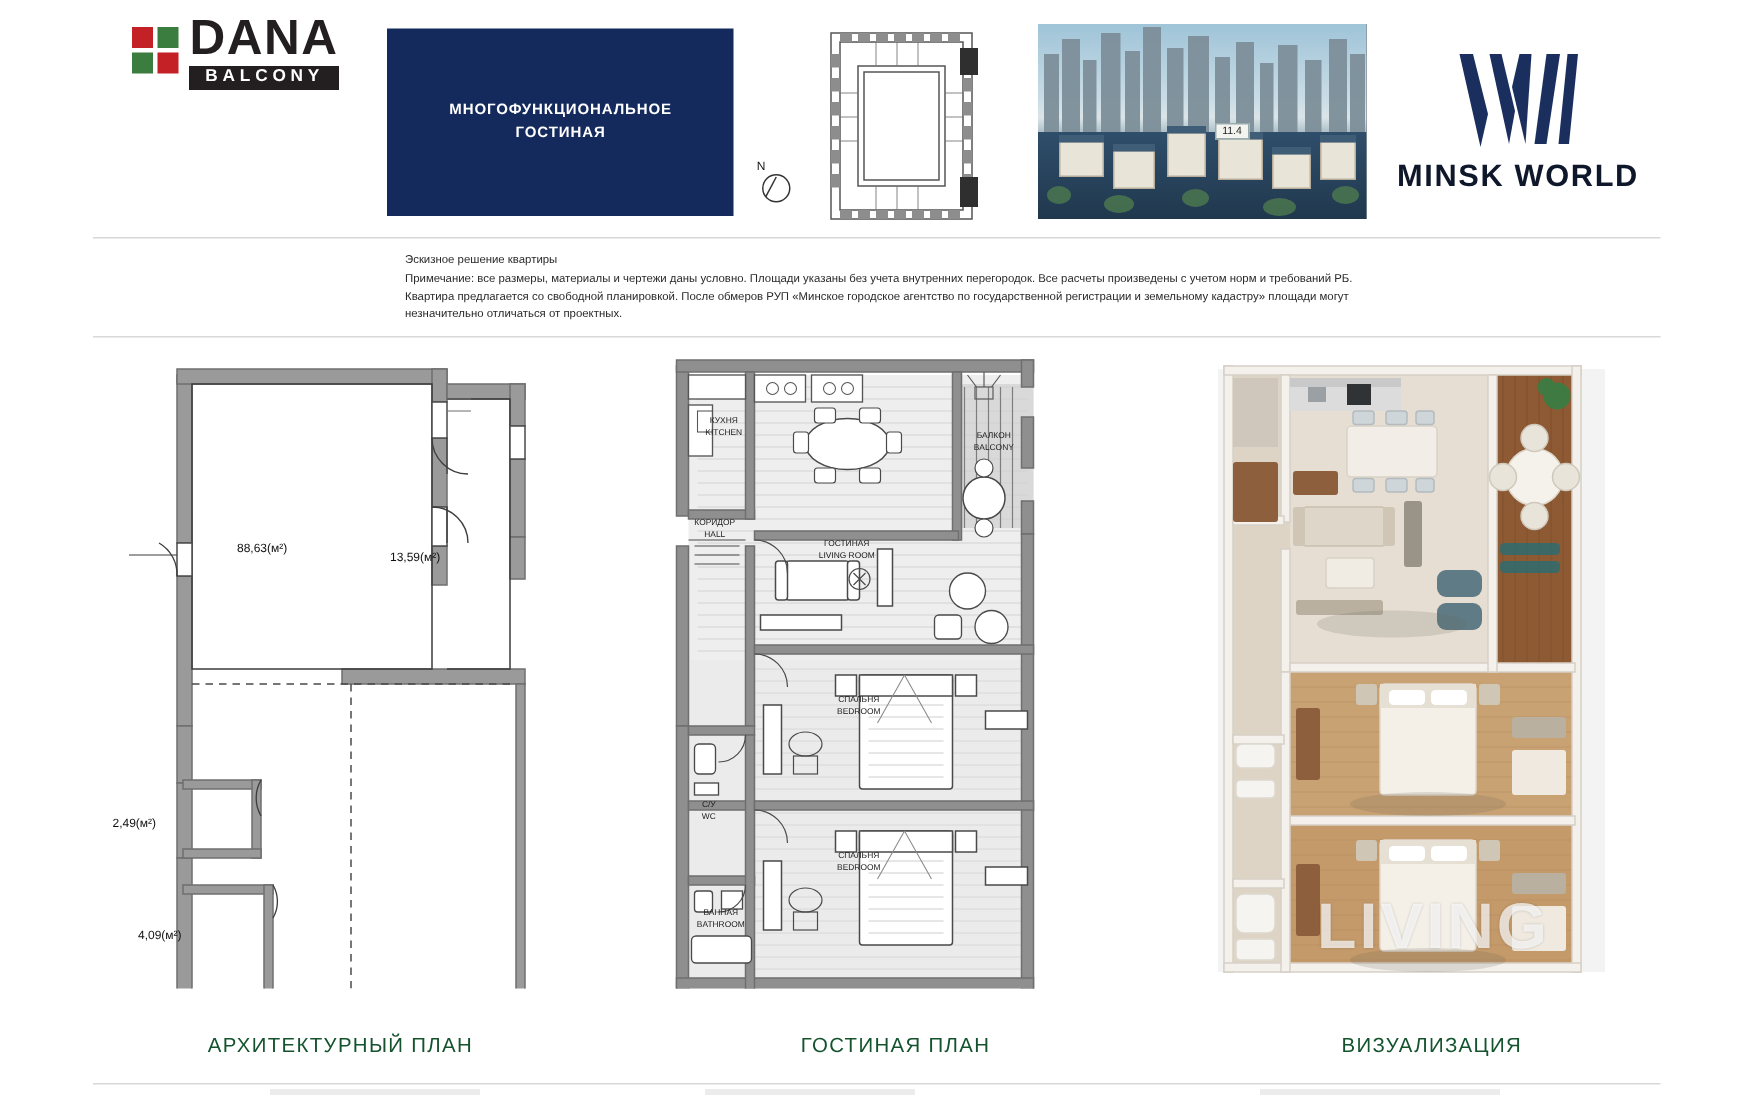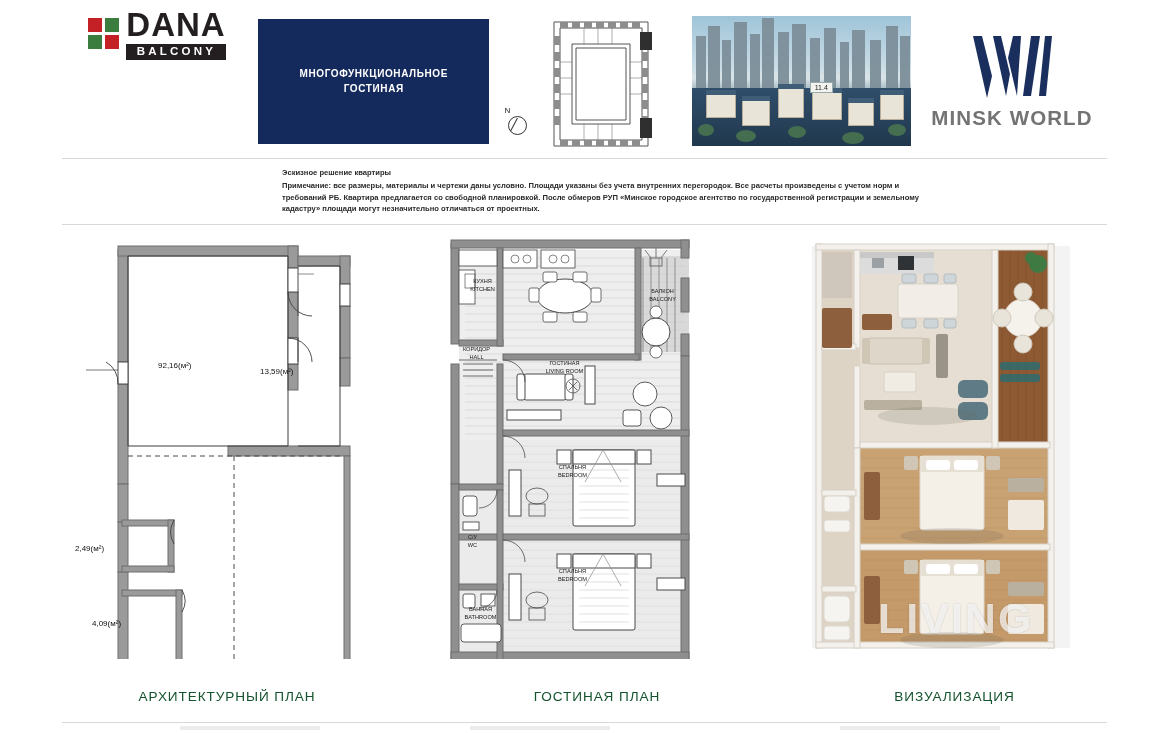--- a/index.html
+++ b/index.html
@@ -96,34 +96,34 @@
     border:1px solid #9aa;
   }
   .ph-green {
     position:absolute; background:#4d7a4f; opacity:.8; border-radius:50%;
   }
 
   
   .mw { width:190px; height:148px; display:flex; flex-direction:column;
         align-items:center; justify-content:center; gap:6px; }
   .mw-mark { width:86px; height:66px; }
-  .mw-name { font-size:20.5px; font-weight:bold; letter-spacing:1.1px; color:#737373; }
+  .mw-name { font-size:20.5px; font-weight:bold; letter-spacing:1.1px; color:#0f172a; }
 
   
   .rule {
     position:absolute; left:62px; width:1045px; height:1px; background:#d8d8d8;
   }
   .rule.top { top:158px; }
   .rule.mid { top:224px; }
   .rule.bot { top:722px; }
 
   
   .notes {
-    position:absolute; left:282px; top:167px; width:645px;
-    font-size:7.6px; line-height:1.55; color:#2a2a2a;font-weight:bold;
+    position:absolute; left:270px; top:167px; width:645px;
+    font-size:7.6px; line-height:1.55; color:#2a2a2a;
   }
   .notes .l1 { margin-bottom:1px; }
 
   
   .panels {
     position:absolute; left:62px; top:234px; width:1045px; height:470px;
     display:flex; justify-content:space-between;
   }
   .panel { position:relative; }
   .panel-caption {
@@ -378,21 +378,21 @@
             <path d="M236 104 V128"></path>
           </g>
 
           <g stroke="#6f6f6f" stroke-width=".8">
             <path d="M236 32 H252"></path>
               <path d="M236 40 H252"></path>
           </g>
         </svg>
 
         
-        <div class="area-lbl" style="left:96px; top:127px;">92,16(м²)</div>
+        <div class="area-lbl" style="left:96px; top:127px;">88,63(м²)</div>
         <div class="area-lbl" style="left:198px; top:133px;">13,59(м²)</div>
         <div class="area-lbl" style="left:13px; top:310px;">2,49(м²)</div>
         <div class="area-lbl" style="left:30px; top:385px;">4,09(м²)</div>
       </div>
       <div class="panel-caption">АРХИТЕКТУРНЫЙ ПЛАН</div>
     </div>
 
     <div class="panel p2">
       <div class="stage">
         <svg viewBox="0 0 305 425" width="305" height="425">

